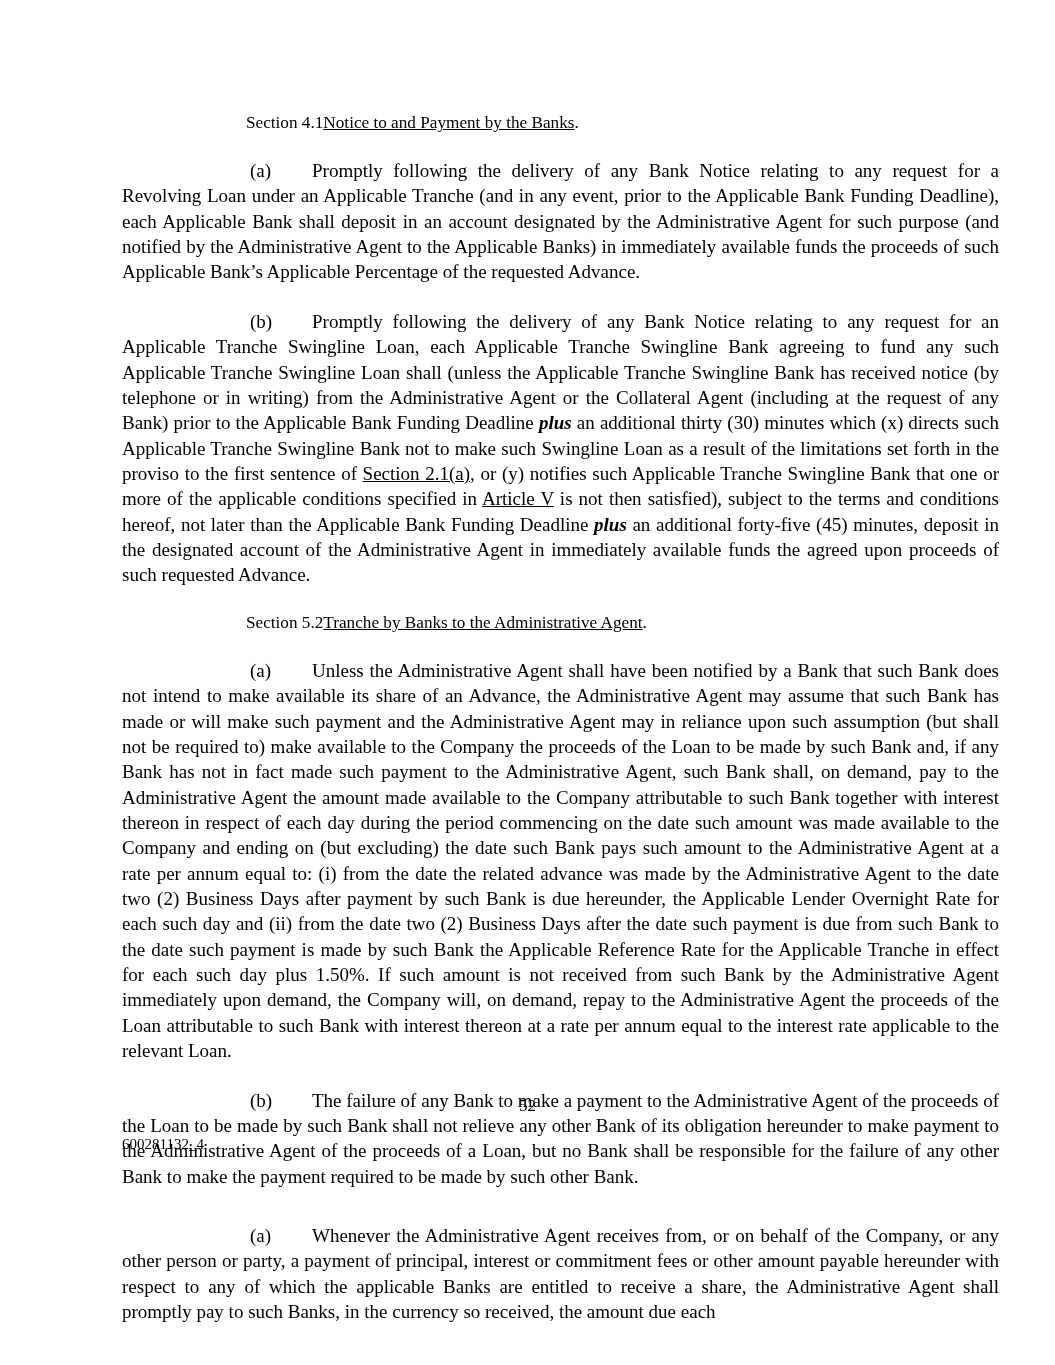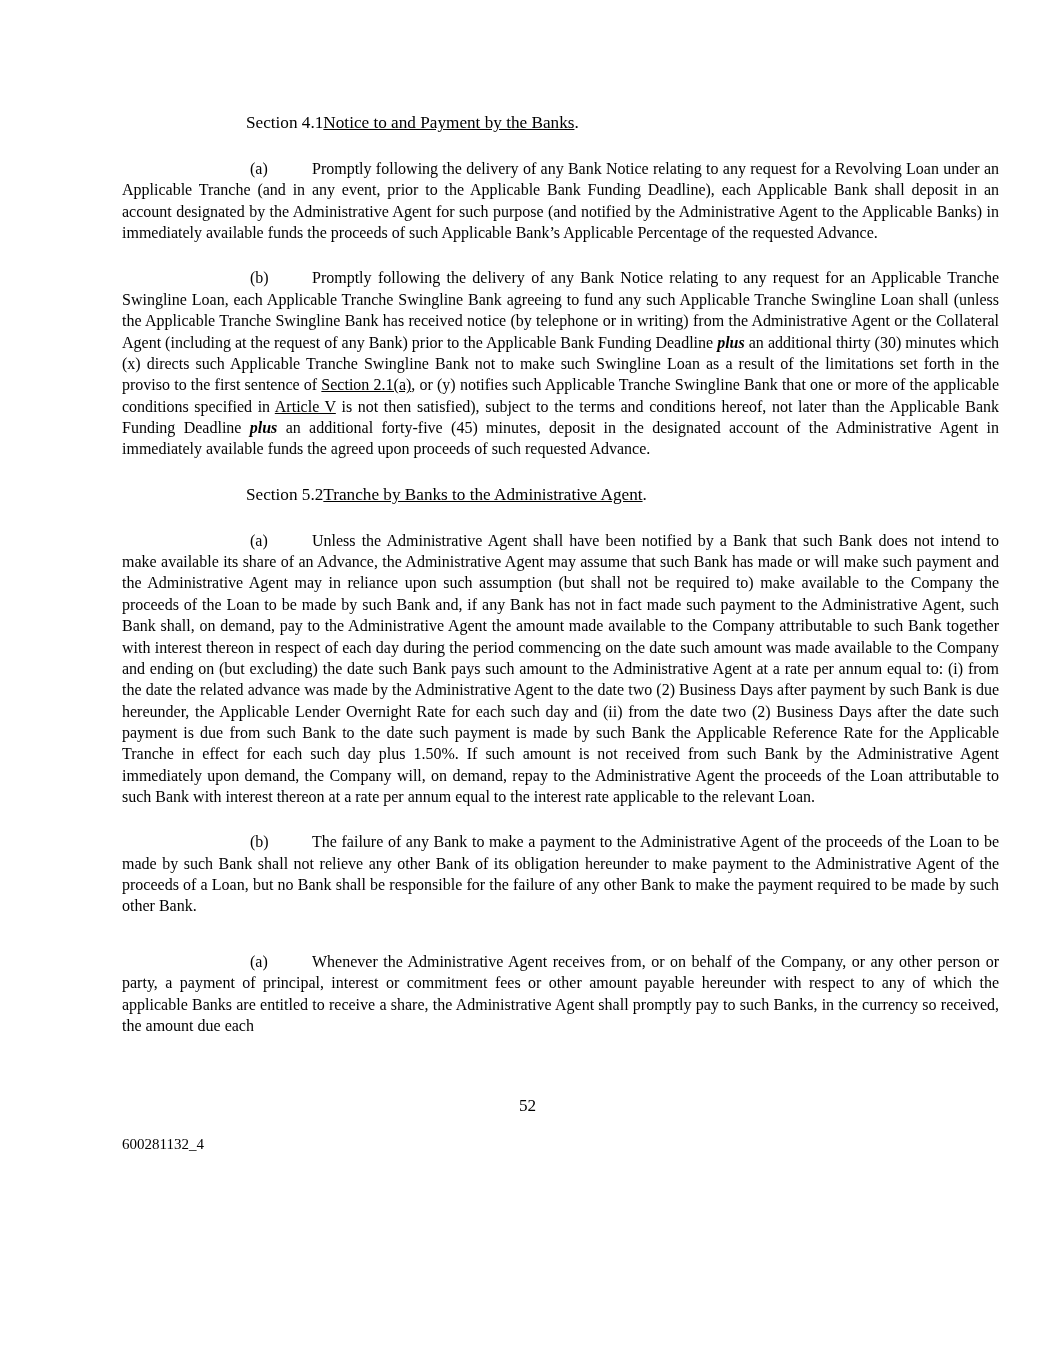--- a/index.html
+++ b/index.html
@@ -28,21 +28,21 @@
   }
   .section-heading .sec-num {
     display: inline-block;
     min-width: 132px;
   }
   .section-heading .sec-title {
     text-decoration: underline;
   }
   p.body-par {
     margin: 0 0 14px 0;
-    font-size: 16px;
+    font-size: 19px;
     line-height: 1.335;
     text-align: justify;
     text-indent: 0;
   }
   p.body-par .lead-label {
     display: inline-block;
     width: 62px;
     margin-left: 128px;
   }
   .u { text-decoration: underline; }

